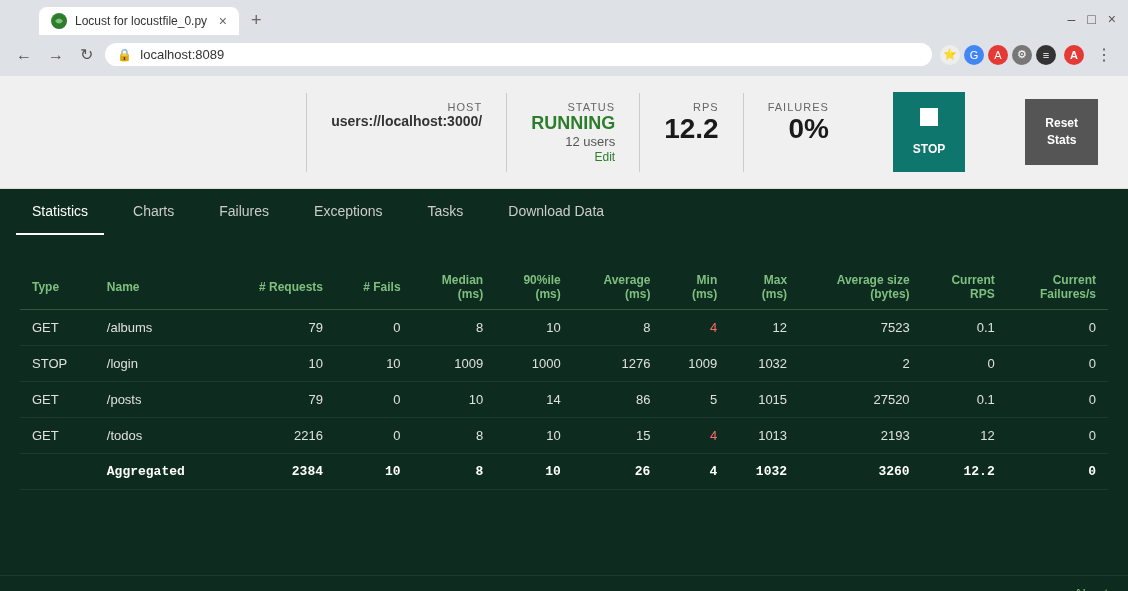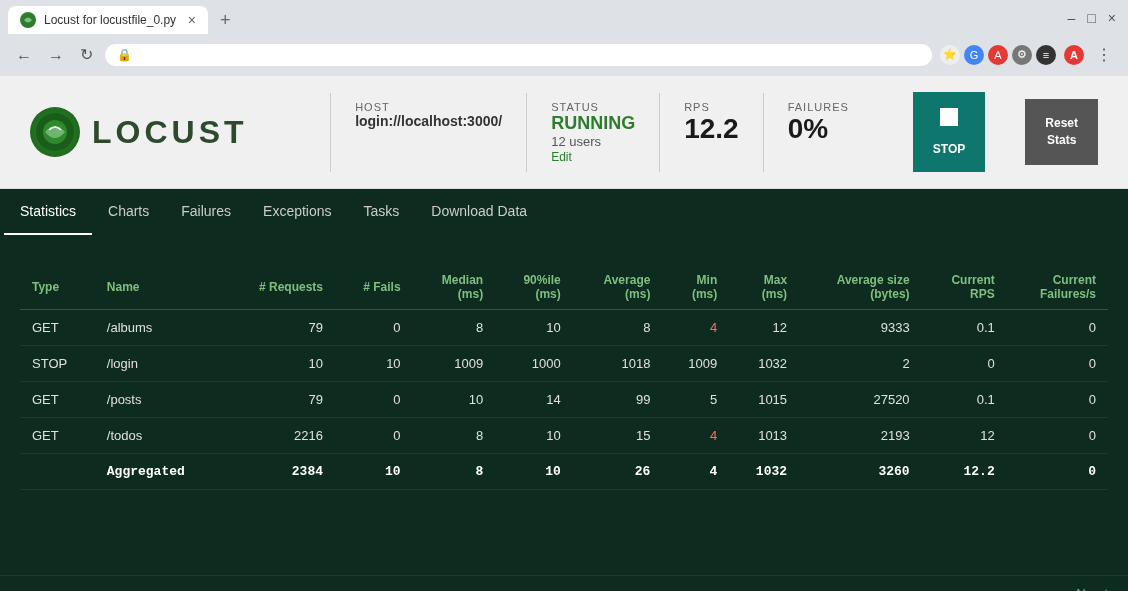--- a/index.html
+++ b/index.html
@@ -1,51 +1,51 @@
 <!DOCTYPE html>
 <html><head>
   <meta charset="utf-8">
   <style>
     * { margin: 0; padding: 0; box-sizing: border-box; }
     body { font-family: Arial, sans-serif; font-size: 13px; background: #f5f5f5; width: 1128px; }
 
     
     .browser-chrome { background: #dee1e6; }
-    .browser-title-bar { display: flex; align-items: flex-start; padding: 6px 8px 0; gap: 4px; }
+    .browser-title-bar { display: flex; align-items: center; padding: 6px 8px 0; gap: 4px; margin-left: 31px; }
     .browser-tab { background: white; border-radius: 8px 8px 0 0; padding: 6px 12px; display: flex; align-items: center; gap: 8px; font-size: 12px; min-width: 200px; }
     .browser-tab-icon { width: 16px; height: 16px; background: #2d7d2d; border-radius: 50%; }
     .browser-tab-title { flex: 1; font-size: 12px; color: #333; }
     .browser-tab-close { cursor: pointer; color: #666; font-size: 14px; }
     .browser-new-tab { background: none; border: none; font-size: 18px; color: #666; cursor: pointer; padding: 4px 8px; }
     .browser-controls { display: flex; align-items: center; padding: 6px 12px 8px; gap: 8px; background: #dee1e6; }
     .nav-btn { background: none; border: none; cursor: pointer; color: #555; font-size: 16px; padding: 4px; border-radius: 50%; }
     .address-bar { flex: 1; display: flex; align-items: center; background: white; border-radius: 20px; padding: 4px 12px; gap: 8px; }
     .address-text { flex: 1; font-size: 13px; color: #333; }
     .browser-actions { display: flex; gap: 4px; align-items: center; }
     .browser-icon { width: 20px; height: 20px; border-radius: 50%; display: flex; align-items: center; justify-content: center; font-size: 11px; cursor: pointer; }
 
     
     .app-header { background: #f0f0f0; display: flex; align-items: center; padding: 16px 30px; gap: 40px; border-bottom: 1px solid #ddd; }
     .logo-area { display: flex; align-items: center; gap: 12px; }
     .logo-icon { width: 50px; height: 50px; background: radial-gradient(circle, #2d8a2d, #1a5c1a); border-radius: 50%; display: flex; align-items: center; justify-content: center; color: white; font-size: 20px; }
     .logo-text { font-size: 32px; font-weight: bold; color: #2d4a2d; letter-spacing: 4px; }
-    .header-stats { display: flex; gap: 0; margin-left: auto; align-items: stretch; }
+    .header-stats { display: flex; gap: 0; margin-left: auto; align-items: stretch; text-align: right; }
     .stat-block { padding: 8px 24px; border-left: 1px solid #ccc; }
     .stat-label { font-size: 11px; color: #666; text-transform: uppercase; letter-spacing: 1px; }
     .stat-value { font-size: 14px; color: #333; font-weight: bold; }
     .stat-value.running { color: #2d7d2d; font-size: 18px; }
     .stat-value.large { font-size: 28px; font-weight: bold; color: #1a1a1a; }
     .stat-subvalue { font-size: 13px; color: #555; }
     .stat-link { color: #2d7d2d; text-decoration: none; font-size: 12px; }
     .stop-btn { background: #0f766e; color: white; border: none; padding: 16px 20px; cursor: pointer; font-size: 12px; font-weight: bold; display: flex; flex-direction: column; align-items: center; gap: 16px; }
     .stop-btn .stop-square { width: 18px; height: 18px; background: white; }
-    .reset-btn { background: #555; color: white; border: none; padding: 16px 20px; cursor: pointer; font-size: 12px; font-weight: bold; line-height: 1.4; }
-
-    
-    .nav-bar { background: #0d2b1e; padding: 0 4px; display: flex; gap: 0; }
+    .reset-btn { background: #555; color: white; border: none; padding: 16px 20px; cursor: pointer; font-size: 12px; font-weight: bold; line-height: 1.4; margin-left: 20px; }
+
+    
+    .nav-bar { background: #0d2b1e; padding: 0 16px; display: flex; gap: 13px; }
     .nav-item { color: #ccc; padding: 14px 16px; cursor: pointer; font-size: 14px; text-decoration: none; display: block; }
     .nav-item.active { color: white; border-bottom: 2px solid white; }
 
     
     .main-content { background: #0d2b1e; min-height: 340px; padding: 20px; }
 
     
     .stats-table { width: 100%; border-collapse: collapse; margin-top: 10px; }
     .stats-table thead tr { border-bottom: 1px solid #2a5a3a; }
     .stats-table th { color: #7fbf7f; font-size: 12px; padding: 8px 12px; text-align: right; font-weight: bold; }
@@ -81,50 +81,40 @@
       <button class="nav-btn" style="font-size:14px;">□</button>
       <button class="nav-btn" style="font-size:14px;">×</button>
     </div>
   </div>
   <div class="browser-controls">
     <button class="nav-btn">←</button>
     <button class="nav-btn">→</button>
     <button class="nav-btn">↻</button>
     <div class="address-bar">
       <span style="color:#666;font-size:12px;">🔒</span>
+      <span class="address-text">localhost:8089</span>
     </div>
     <div class="browser-actions">
       <div class="browser-icon" style="background:#eee;">⭐</div>
       <div class="browser-icon" style="background:#4285f4;color:white;">G</div>
       <div class="browser-icon" style="background:#e53935;color:white;">A</div>
       <div class="browser-icon" style="background:#777;color:white;">⚙</div>
       <div class="browser-icon" style="background:#333;color:white;">≡</div>
     </div>
     <div class="browser-icon" style="background:#e53935;color:white;font-weight:bold;">A</div>
     <button class="nav-btn">⋮</button>
   </div>
 </div>
 
 <div class="app-header">
-  <div class="logo-area">
-    <div class="logo-icon">
-      <svg width="40" height="40" viewBox="0 0 40 40">
-        <circle cx="20" cy="20" r="19" fill="#1a5c1a"></circle>
-        <ellipse cx="20" cy="20" rx="12" ry="12" fill="#2d8a2d"></ellipse>
-        <path d="M10 20 Q20 8 30 20 Q20 32 10 20Z" fill="#7fbf7f" opacity="0.8"></path>
-        <path d="M14 18 Q20 12 26 18" stroke="white" stroke-width="1.5" fill="none"></path>
-      </svg>
-    </div>
-    <span class="logo-text">LOCUST</span>
-  </div>
 
   <div class="header-stats">
     <div class="stat-block">
       <div class="stat-label">HOST</div>
-      <div class="stat-value">login://localhost:3000/</div>
+      <div class="stat-value">users://localhost:3000/</div>
     </div>
     <div class="stat-block">
       <div class="stat-label">STATUS</div>
       <div class="stat-value running">RUNNING</div>
       <div class="stat-subvalue">12 users</div>
       <a class="stat-link">Edit</a>
     </div>
     <div class="stat-block">
       <div class="stat-label">RPS</div>
       <div class="stat-value large">12.2</div>
@@ -175,46 +165,46 @@
     <tr>
     <td class="left">GET</td>
     <td class="left">/albums</td>
     <td>79</td>
     <td>0</td>
     <td>8</td>
     <td>10</td>
     <td>8</td>
     <td class="red">4</td>
     <td>12</td>
-    <td>9333</td>
+    <td>7523</td>
     <td>0.1</td>
     <td>0</td>
   </tr>
         <tr>
     <td class="left">STOP</td>
     <td class="left">/login</td>
     <td>10</td>
     <td>10</td>
     <td>1009</td>
     <td>1000</td>
-    <td>1018</td>
+    <td>1276</td>
     <td class="">1009</td>
     <td>1032</td>
     <td>2</td>
     <td>0</td>
     <td>0</td>
   </tr>
         <tr>
     <td class="left">GET</td>
     <td class="left">/posts</td>
     <td>79</td>
     <td>0</td>
     <td>10</td>
     <td>14</td>
-    <td>99</td>
+    <td>86</td>
     <td class="">5</td>
     <td>1015</td>
     <td>27520</td>
     <td>0.1</td>
     <td>0</td>
   </tr>
         <tr>
     <td class="left">GET</td>
     <td class="left">/todos</td>
     <td>2216</td>

